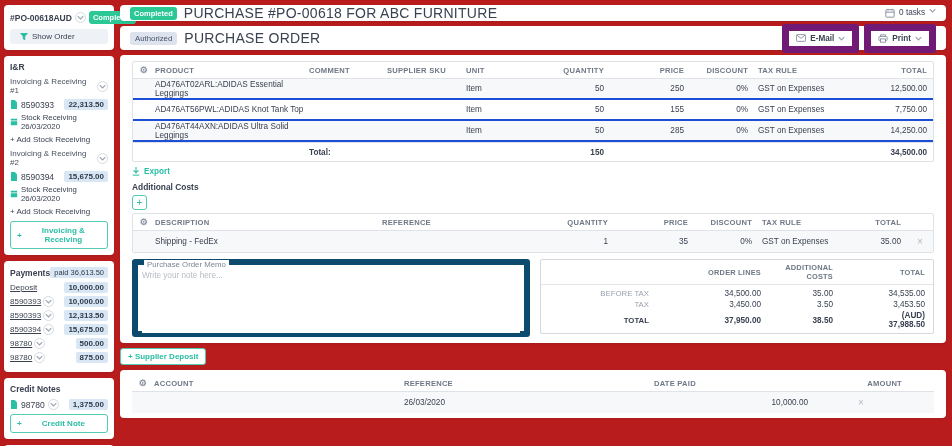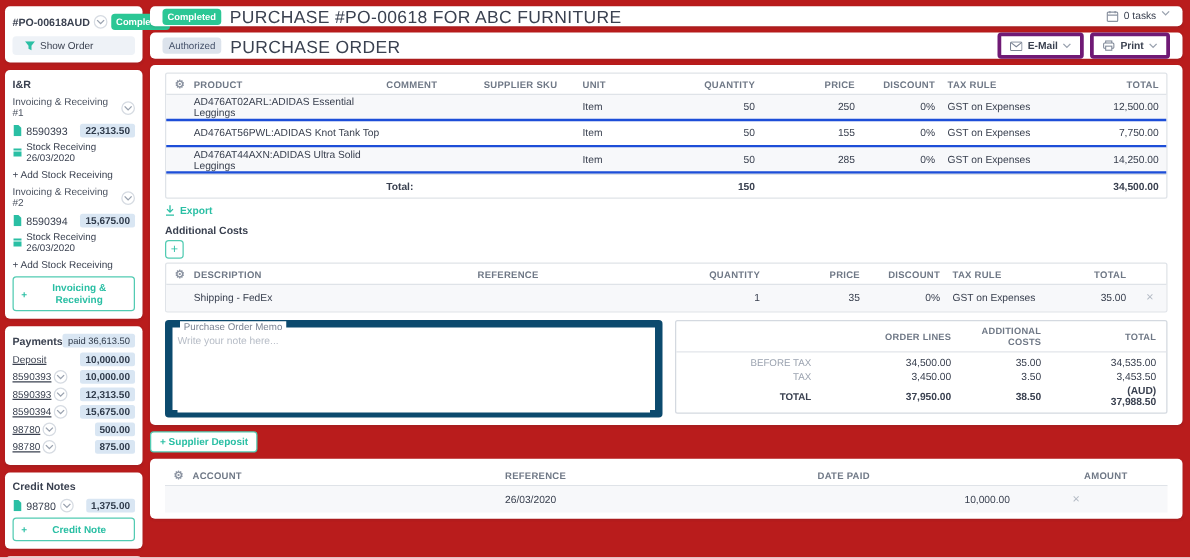--- a/index.html
+++ b/index.html
@@ -45,21 +45,21 @@
   .pay-row { display: flex; align-items: center; gap: 2px; margin: 3px 0; }
   .pay-row a { color: #3a4150; font-size: 8px; text-decoration: underline; cursor: pointer; }
   .pay-row .chip { margin-left: auto; font-size: 8px; }
 
   
   .main { flex: 1; padding: 5px 6px 0 6px; display: flex; flex-direction: column; gap: 5px; }
   .bar { height: 24px; display: flex; align-items: center; gap: 7px; padding: 0 10px; }
   .bar-title { font-weight: normal; font-size: 14px; letter-spacing: .02em; }
   .badge-gray { background: #dce3ec; color: #46536b; font-size: 7.8px; border-radius: 3px; padding: 2px 5px; }
   .tasks { margin-left: auto; display: flex; align-items: flex-start; gap: 4px; cursor: pointer; font-size: 8.2px; }
-  .tool-btn { display: inline-flex; align-items: center; gap: 4px; border: 3px solid #701a75;
+  .tool-btn { display: inline-flex; align-items: center; gap: 4px; border: 7px solid #701a75;
               background: #fff; border-radius: 3px; padding: 3px 7px; font-size: 8.2px; font-weight: bold;
               color: #3a4150; cursor: pointer; font-family: inherit; }
   .toolbar-right { margin-left: auto; display: flex; gap: 5px; }
 
   .content { padding: 6px 12px 6px; }
   .ptable { border: 1px solid #dfe3e8; border-radius: 2px; }
   .pt-grid { display: grid; grid-template-columns: 22px 154px 78px 79px 56px 88px 80px 58px 110px 1fr;
              align-items: center; }
   .thead { height: 17px; color: #6f7886; font-size: 7.6px; font-weight: bold; letter-spacing: .03em;
            border-bottom: 1px solid #dfe3e8; }

